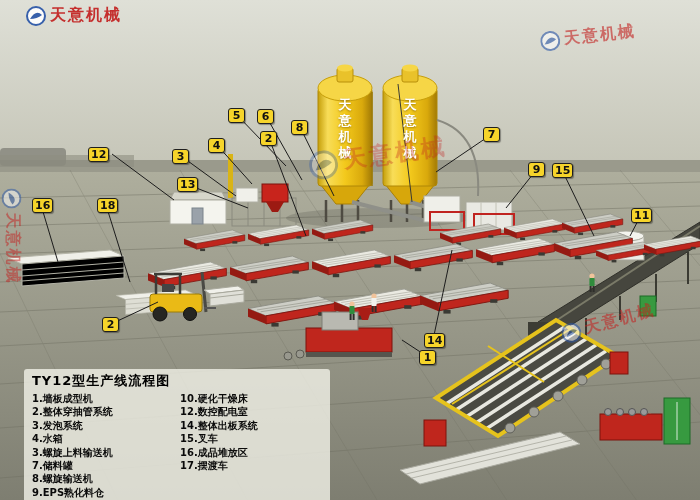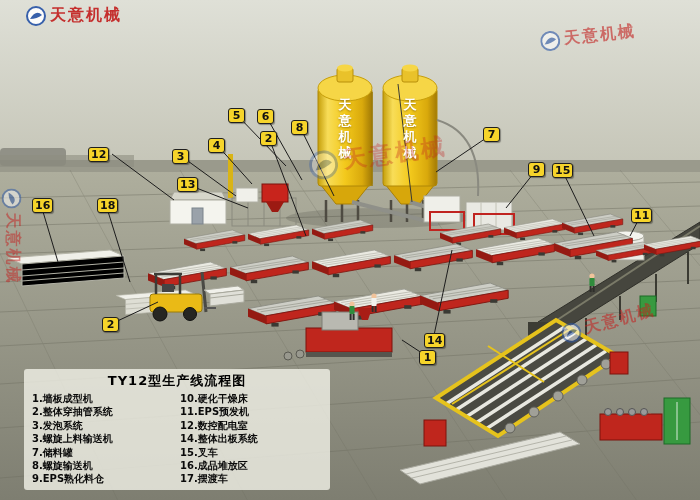--- a/index.html
+++ b/index.html
@@ -9,21 +9,21 @@
 
   
   .badge{position:absolute;min-width:17px;height:15px;padding:0 2px;box-sizing:border-box;
          background:#f6d42a;border:1px solid #1f1f1f;border-radius:3px;
          font-weight:bold;font-size:11px;line-height:13px;color:#111;text-align:center;
          box-shadow:1px 1px 1px rgba(0,0,0,.35);}
 
   
   .legend{position:absolute;left:24px;top:369px;width:306px;box-sizing:border-box;
           background:rgba(241,241,231,.8);border-radius:3px;padding:3px 8px 4px;}
-  .legend-title{font-size:13px;font-weight:bold;color:#000;text-align:center;
+  .legend-title{font-size:13px;font-weight:bold;color:#000;text-align:left;
                 margin:0 0 2px;letter-spacing:1px;}
   .legend-cols{display:flex;gap:6px;}
   .legend ul{list-style:none;margin:0;padding:0;flex:1;}
   .legend li{font-size:10px;font-weight:bold;color:#0a0a0a;line-height:13.4px;white-space:nowrap;}
 
   
   .watermark{position:absolute;display:flex;align-items:center;gap:4px;pointer-events:none;}
   .wm-text{font-size:16px;font-weight:bold;color:#c32120;letter-spacing:2px;white-space:nowrap;}
   #wm1{left:26px;top:5px;opacity:.92;}
   #wm2{left:540px;top:26px;opacity:.6;transform:rotate(-6deg);}
@@ -391,28 +391,28 @@
     <span class="wm-text">天意机械</span>
   </div>
 
   <div class="legend">
     <div class="legend-title">TY12型生产线流程图</div>
     <div class="legend-cols">
       <ul>
         <li>1.墙板成型机</li>
         <li>2.整体穿抽管系统</li>
         <li>3.发泡系统</li>
+        <li>4.水箱</li>
         <li>3.螺旋上料输送机</li>
         <li>7.储料罐</li>
         <li>8.螺旋输送机</li>
         <li>9.EPS熟化料仓</li>
       </ul>
       <ul>
         <li>10.硬化干燥床</li>
-        <li>11.EPS预发机</li>
         <li>12.数控配电室</li>
         <li>14.整体出板系统</li>
         <li>15.叉车</li>
         <li>16.成品堆放区</li>
         <li>17.摆渡车</li>
       </ul>
     </div>
   </div>
 
 </div>

